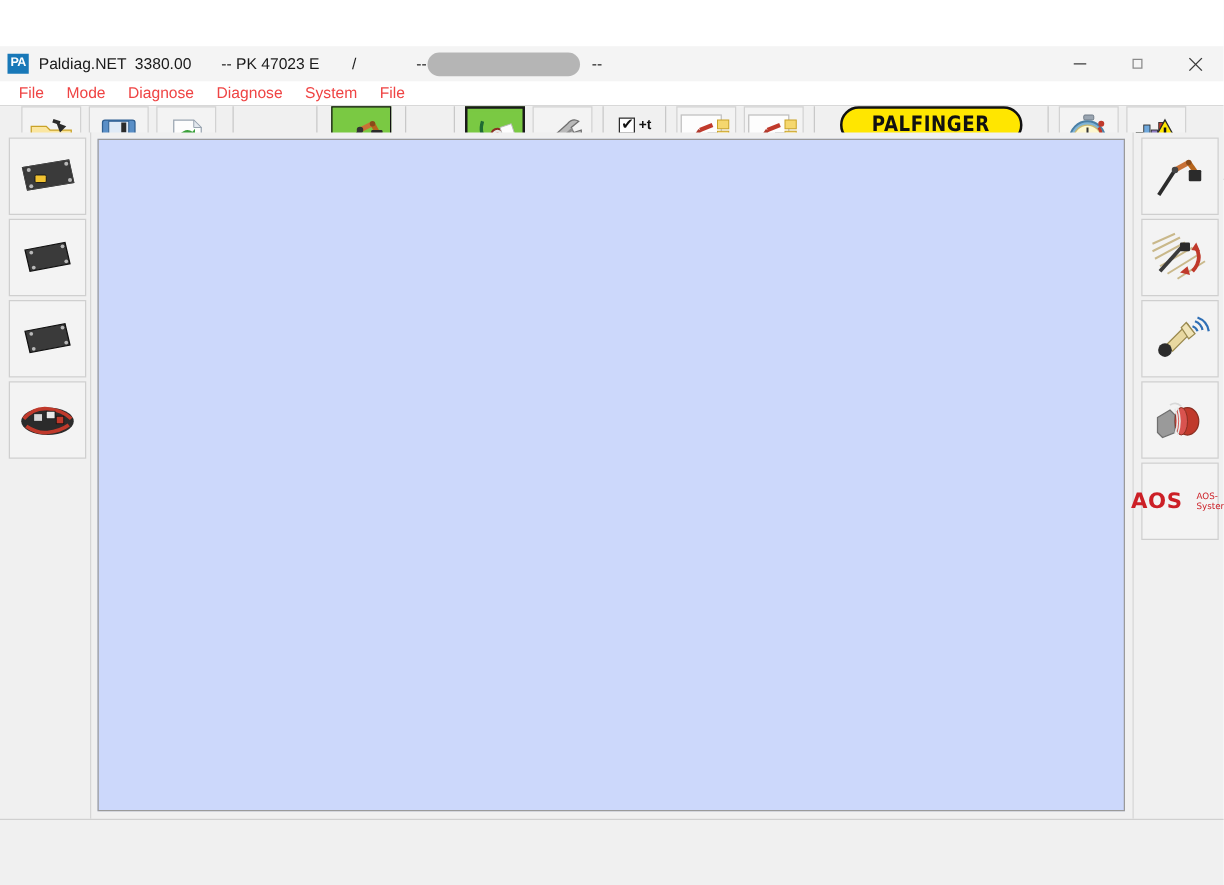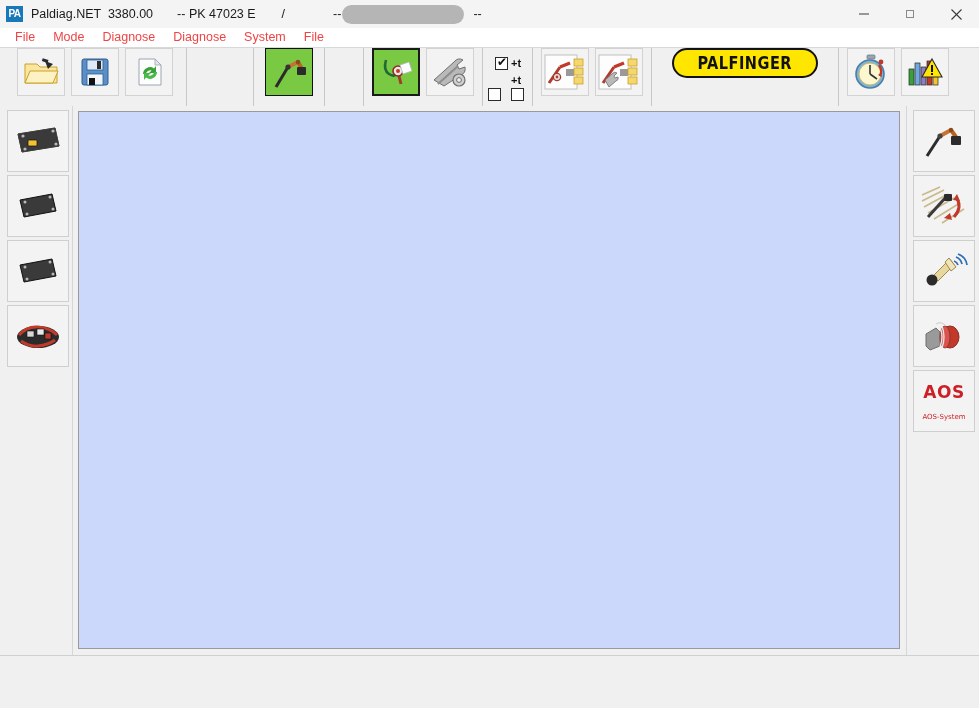--- a/index.html
+++ b/index.html
@@ -16,20 +16,21 @@
     -webkit-font-smoothing: antialiased;
   }
 
   
   .titlebar {
     height: 28px;
     background: #f4f4f4;
     display: flex;
     align-items: center;
     position: relative;
+    margin-top: 37px;
   }
   .app-icon {
     width: 17px;
     height: 16px;
     background: #1878b8;
     color: #fff;
     font-size: 10px;
     font-weight: bold;
     line-height: 16px;
     text-align: center;
@@ -573,21 +574,21 @@
           <ellipse cx="30" cy="21" rx="9" ry="11" fill="#c0392b" stroke="#8a2f22" stroke-width="1"></ellipse>
           <ellipse cx="25" cy="21" rx="5" ry="11" fill="#d9534f" stroke="#8a2f22" stroke-width="0.8"></ellipse>
           <g stroke="#e8e8e8" stroke-width="1.3" fill="none">
             <path d="M20 11 q4 10 0 20"></path>
             <path d="M22 10 q4 11 0 22"></path>
           </g>
           <path d="M16 8 q5 -3 9 1" stroke="#d8d8d8" stroke-width="1.4" fill="none"></path>
         </svg>
       </span>
     </div>
-    <div class="side-btn" style="flex-direction:column;gap:11px">
+    <div class="side-btn" style="flex-direction:row;gap:11px">
       <span style="font-family:'DejaVu Sans',sans-serif;font-size:17px;font-weight:bold;color:#cc1f26;letter-spacing:0.5px">AOS</span>
       <span style="font-family:'DejaVu Sans',sans-serif;font-size:7px;font-weight:normal;color:#cc1f26">AOS-System</span>
     </div>
   </div>
 </div>
 
 <div class="statusbar">
   
   
   

